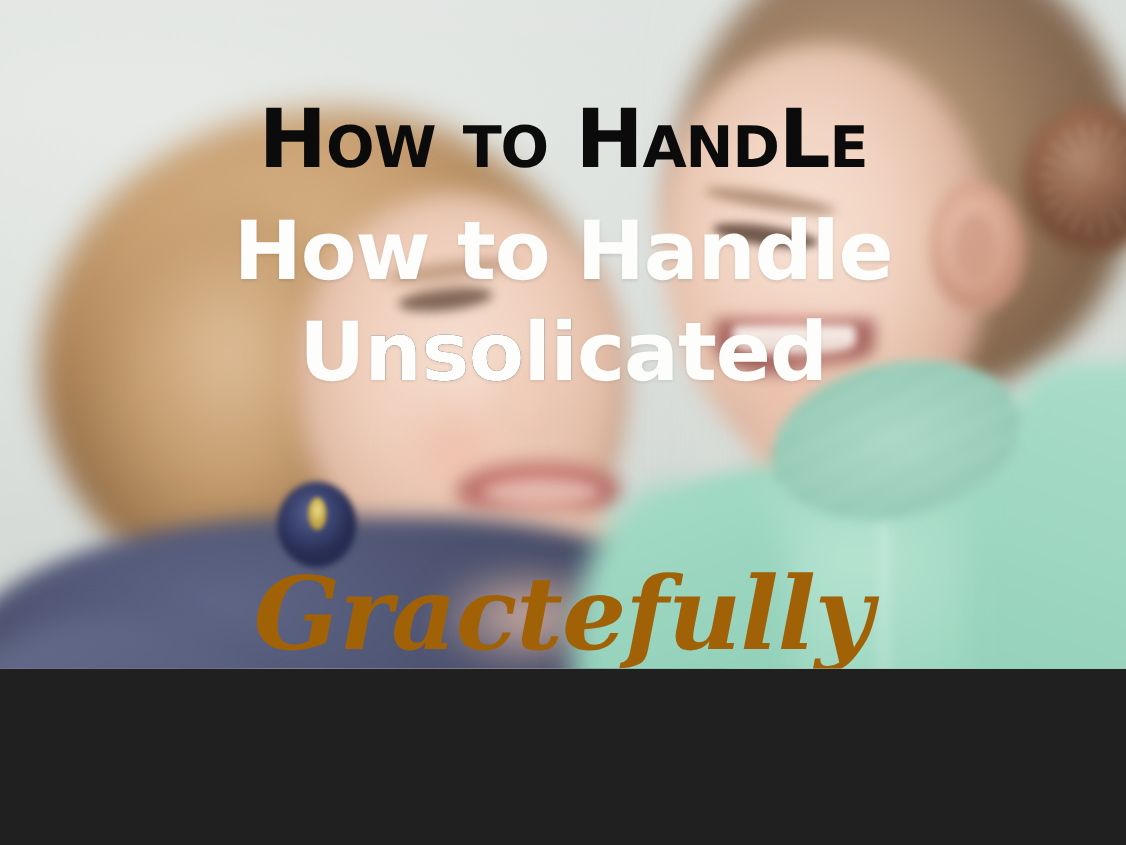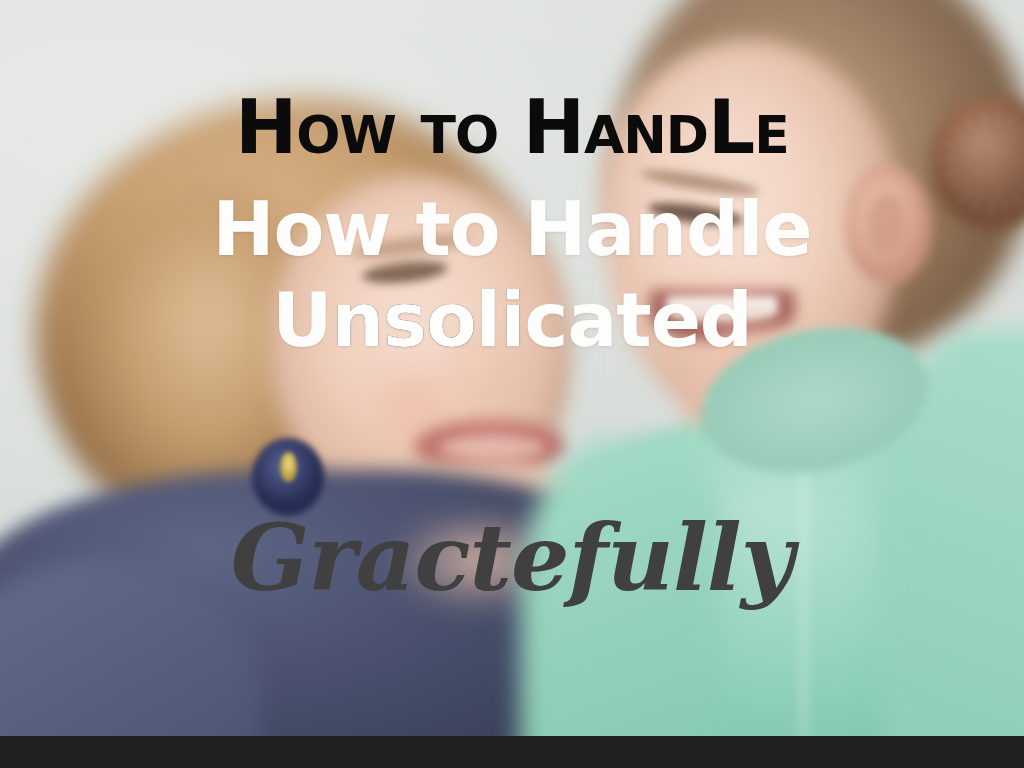--- a/index.html
+++ b/index.html
@@ -1,21 +1,21 @@
 <!DOCTYPE html>
 <html><head>
 <meta charset="utf-8">
 <title>How to Handle Unsolicated Parenting Advice Gractefully</title>
 <style>
   html,body{margin:0;padding:0;background:#202020;}
   *{box-sizing:border-box;}
 
   .canvas{
     position:relative;
-    width:1024px;height:736px;
+    width:1024px;height:608px;
     overflow:hidden;
     font-family:"Liberation Sans", sans-serif;
     background:#dce0dd;
   }
 
   
   .photo{position:absolute;inset:0;overflow:hidden;}
   .ph{position:absolute;}
 
   
@@ -290,21 +290,21 @@
     letter-spacing:-1px;
     white-space:nowrap;
     color:transparent;
   }
   .ghost-layer .blk{color:#0a0a0a;}
 
   
   .line-script{
     top:512px;
     font-size:92px;
-    color:#404040;
+    color:#a16207;
     font-family:"DejaVu Serif", serif;
     font-style:italic;
     font-weight:700;
     letter-spacing:-1px;
   }
 </style>
 </head>
 <body>
 
 <div class="canvas">

